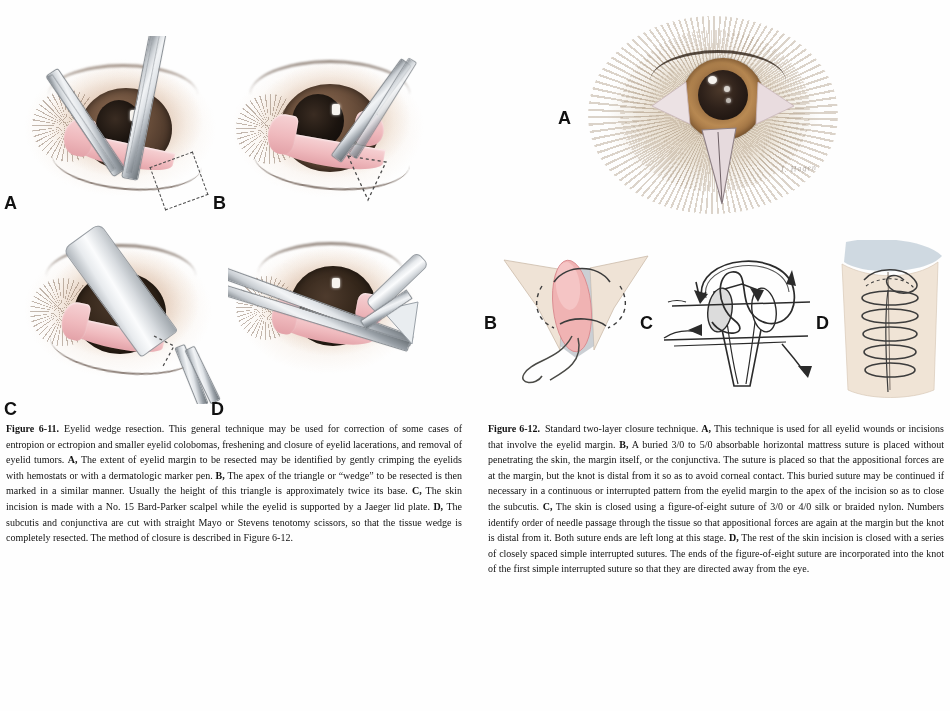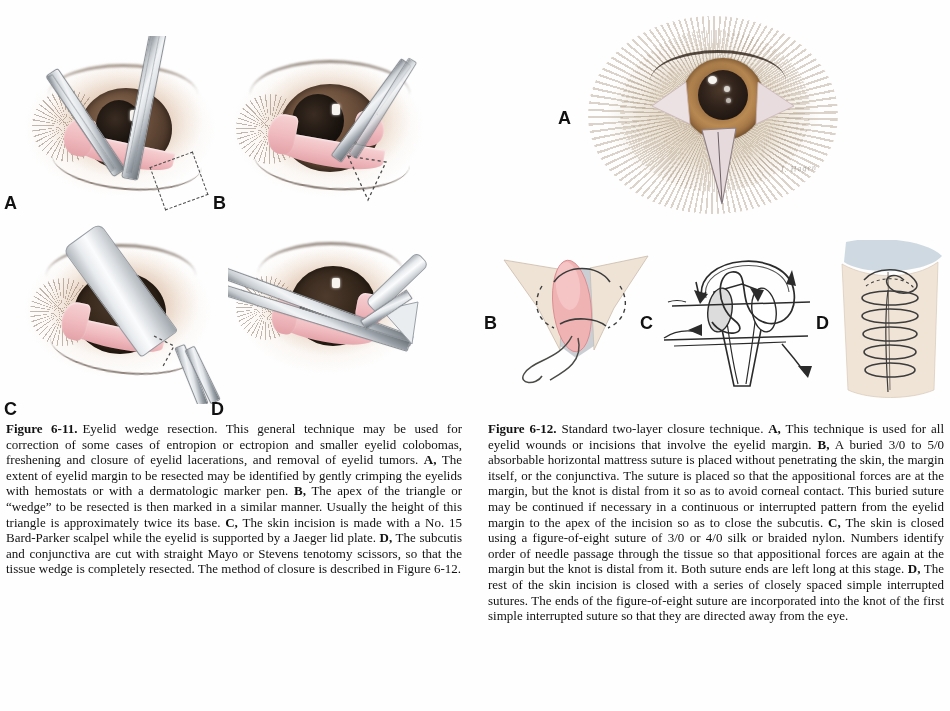--- a/index.html
+++ b/index.html
@@ -30,21 +30,21 @@
     font-size: 18px;
     color: #111;
     letter-spacing: 0;
     line-height: 1;
   }
 
   
   .caption {
     position: absolute;
     font-family: "Liberation Serif", serif;
-    font-size: 13px;
+    font-size: 10px;
     line-height: 15.6px;
     text-align: justify;
     color: #111;
     -webkit-hyphens: none;
     hyphens: none;
   }
   .caption b { font-weight: bold; }
   .cap-lead { font-weight: bold; }
   .cap-gap { display: inline-block; width: 5px; }
 

